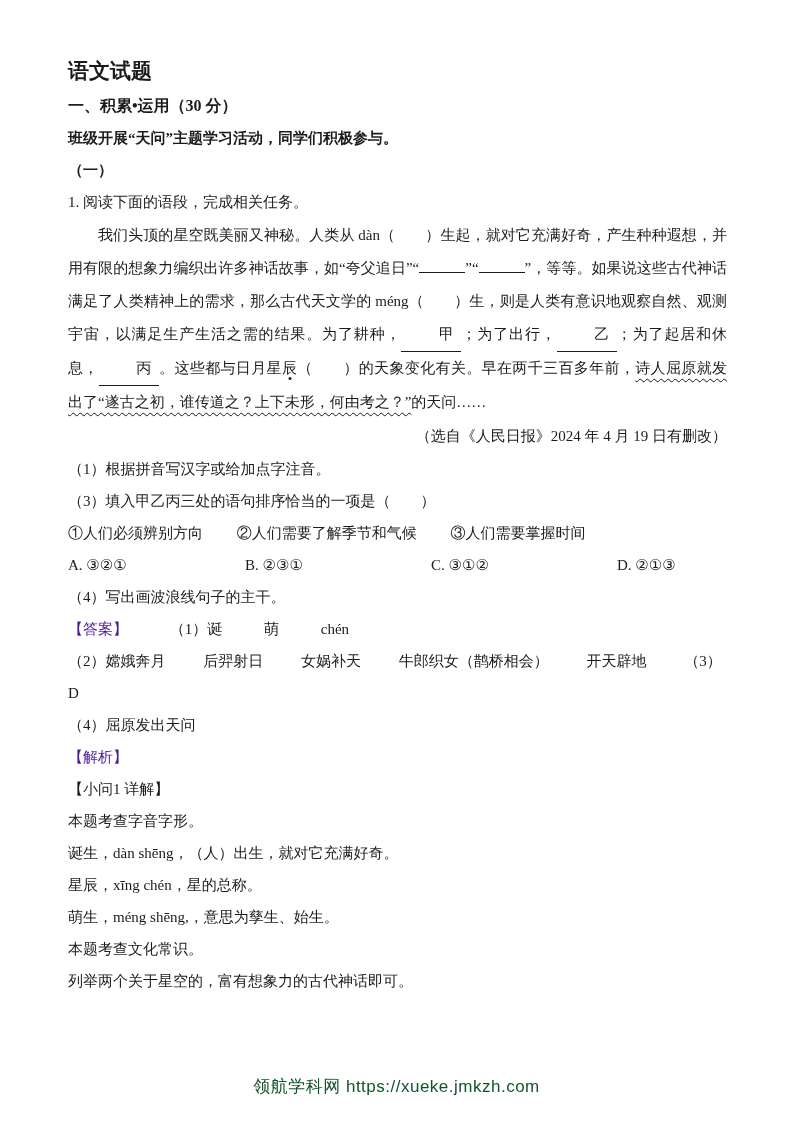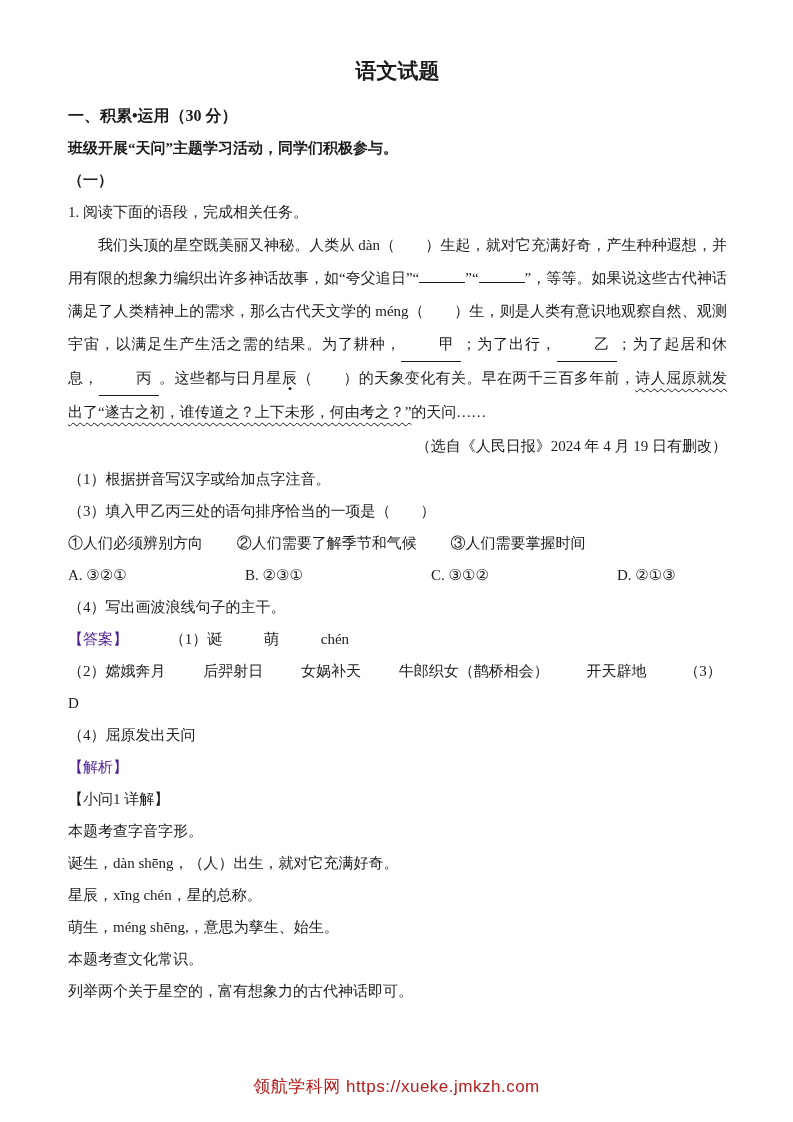--- a/index.html
+++ b/index.html
@@ -7,24 +7,23 @@
     position:relative;
     width:793px; height:1122px;
     background:#ffffff;
     font-family:"Liberation Serif","DejaVu Serif",serif;
     color:#1b1b1b;
     overflow:hidden;
   }
   .content { padding:56px 66px 0 68px; }
 
   .doc-title {
-    text-align:center;
     font-size:21px;
     font-weight:bold;
-    margin:0 0 14px 0;
+    margin:0 0 4px 0;
     line-height:30px;
   }
   .line { font-size:15px; line-height:32px; }
   .b { font-weight:bold; }
   .h16 { font-size:16px; }
 
   .passage { margin:1px 0 0 0; text-align:justify; text-indent:2em;
              font-size:15px; line-height:33px; }
   .passage .py { font-family:"Liberation Serif","DejaVu Serif",serif; }
 
@@ -66,21 +65,21 @@
 
   .ans-label { color:#4c1d95; }
   .ans-items span:not(:last-child) { margin-right:38px; }
   .ans-items2 span:not(:last-child) { margin-right:34px; }
 
   .watermark {
     position:absolute;
     left:0; bottom:24px;
     width:100%;
     text-align:center;
-    color:#b91c1c;
+    color:#14532d;
     font-size:17px;
     font-family:"Liberation Sans","DejaVu Sans",sans-serif;
     letter-spacing:0.5px;
   }
 </style>
 </head>
 <body>
 
 <div class="page">
   <div class="content">

